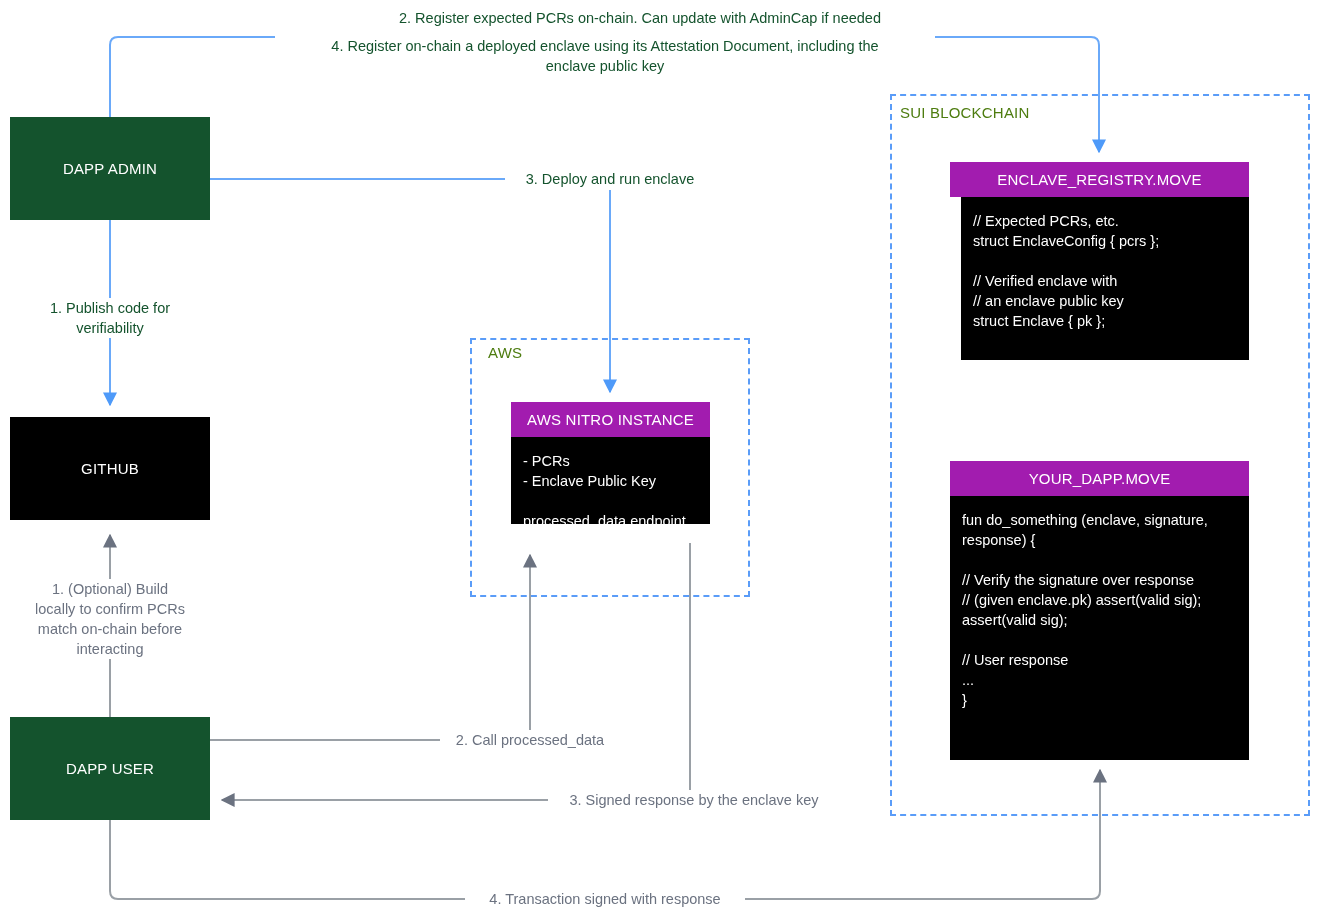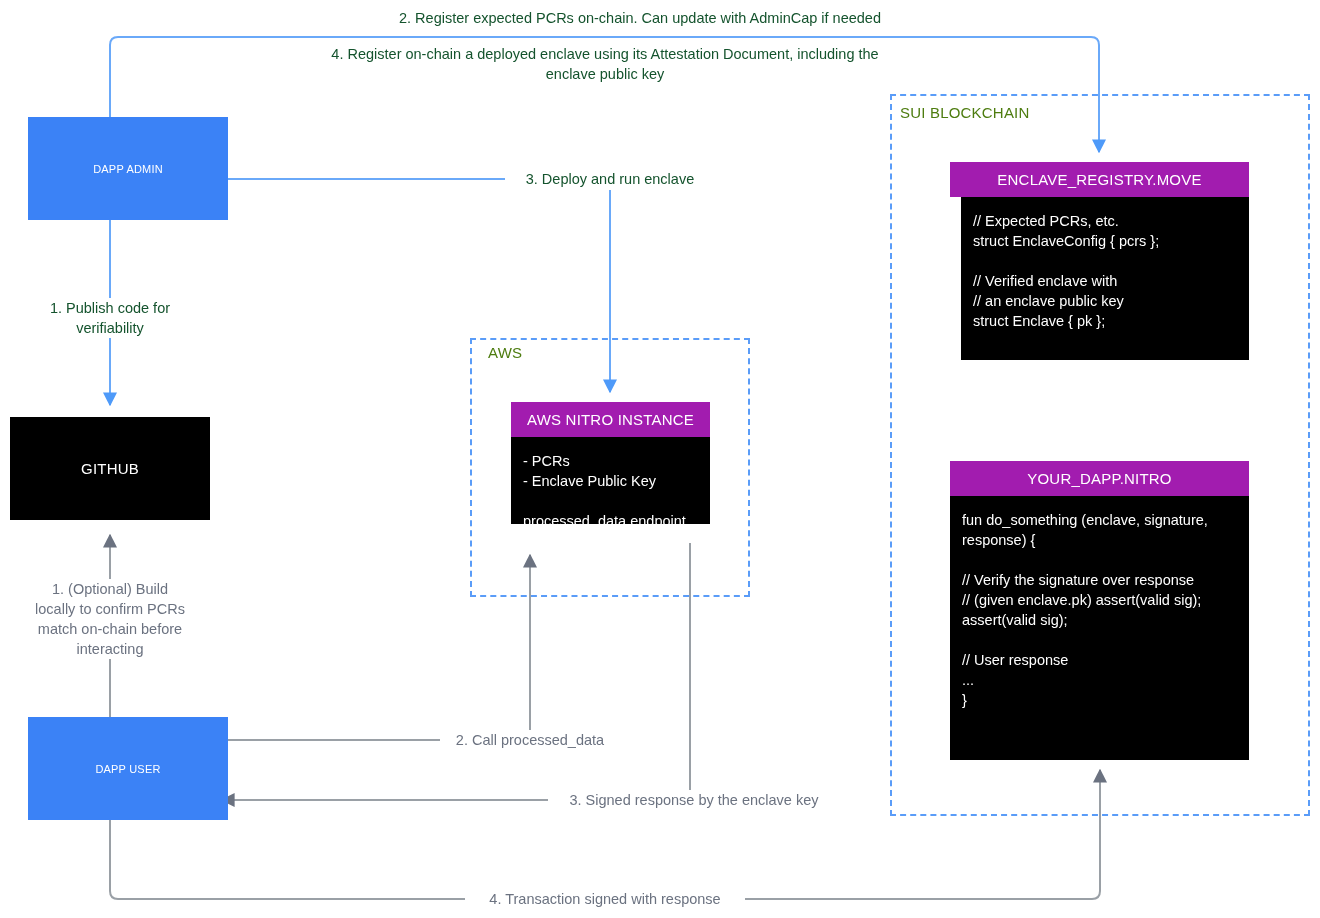--- a/index.html
+++ b/index.html
@@ -41,28 +41,27 @@
   .node-body-dark {
     background: #000000;
     color: #ffffff;
     font-size: 14.5px;
     line-height: 20px;
     padding: 14px 12px 10px 12px;
     white-space: pre-wrap;
     box-sizing: border-box;
   }
   .solid-blue {
-    background: #3b82f6;
-    color: #ffffff;
-    font-size: 11px;
+    background: #14532d;
+    color: #ffffff;
+    font-size: 15px;
     display: flex;
     align-items: center;
     justify-content: center;
     letter-spacing: 0.2px;
-    margin-left: 18px;
   }
   .solid-black {
     background: #000000;
     color: #ffffff;
     font-size: 15px;
     display: flex;
     align-items: center;
     justify-content: center;
     letter-spacing: 0.2px;
   }
@@ -161,36 +160,36 @@
     <div class="node-header">ENCLAVE_REGISTRY.MOVE</div>
     <div class="node-body-dark" style="height:163px;margin-left:11px;">// Expected PCRs, etc.
 struct EnclaveConfig { pcrs };
 
 // Verified enclave with
 // an enclave public key
 struct Enclave { pk };</div>
   </div>
 
   <div class="node-box" style="left:950px; top:461px; width:299px; height:299px;">
-    <div class="node-header">YOUR_DAPP.NITRO</div>
+    <div class="node-header">YOUR_DAPP.MOVE</div>
     <div class="node-body-dark" style="height:264px;">fun do_something (enclave, signature,
 response) {
 
 // Verify the signature over response
 // (given enclave.pk) assert(valid sig);
 assert(valid sig);
 
 // User response
 ...
 }</div>
   </div>
 
   <div class="edge-label lbl-blue" style="left:310px; top:8px; width:660px;">2. Register expected PCRs on-chain. Can update with AdminCap if needed</div>
 
-  <div class="edge-label lbl-blue" style="left:275px; top:44px; width:660px;">4. Register on-chain a deployed enclave using its Attestation Document, including the
+  <div class="edge-label lbl-blue" style="left:275px; top:36px; width:660px;">4. Register on-chain a deployed enclave using its Attestation Document, including the
 enclave public key</div>
 
   <div class="edge-label lbl-blue" style="left:505px; top:169px; width:210px; padding:0 4px;">3. Deploy and run enclave</div>
 
   <div class="edge-label lbl-blue" style="left:20px; top:298px; width:180px;">1. Publish code for
 verifiability</div>
 
   <div class="edge-label lbl-gray" style="left:20px; top:579px; width:180px;">1. (Optional) Build
 locally to confirm PCRs
 match on-chain before

